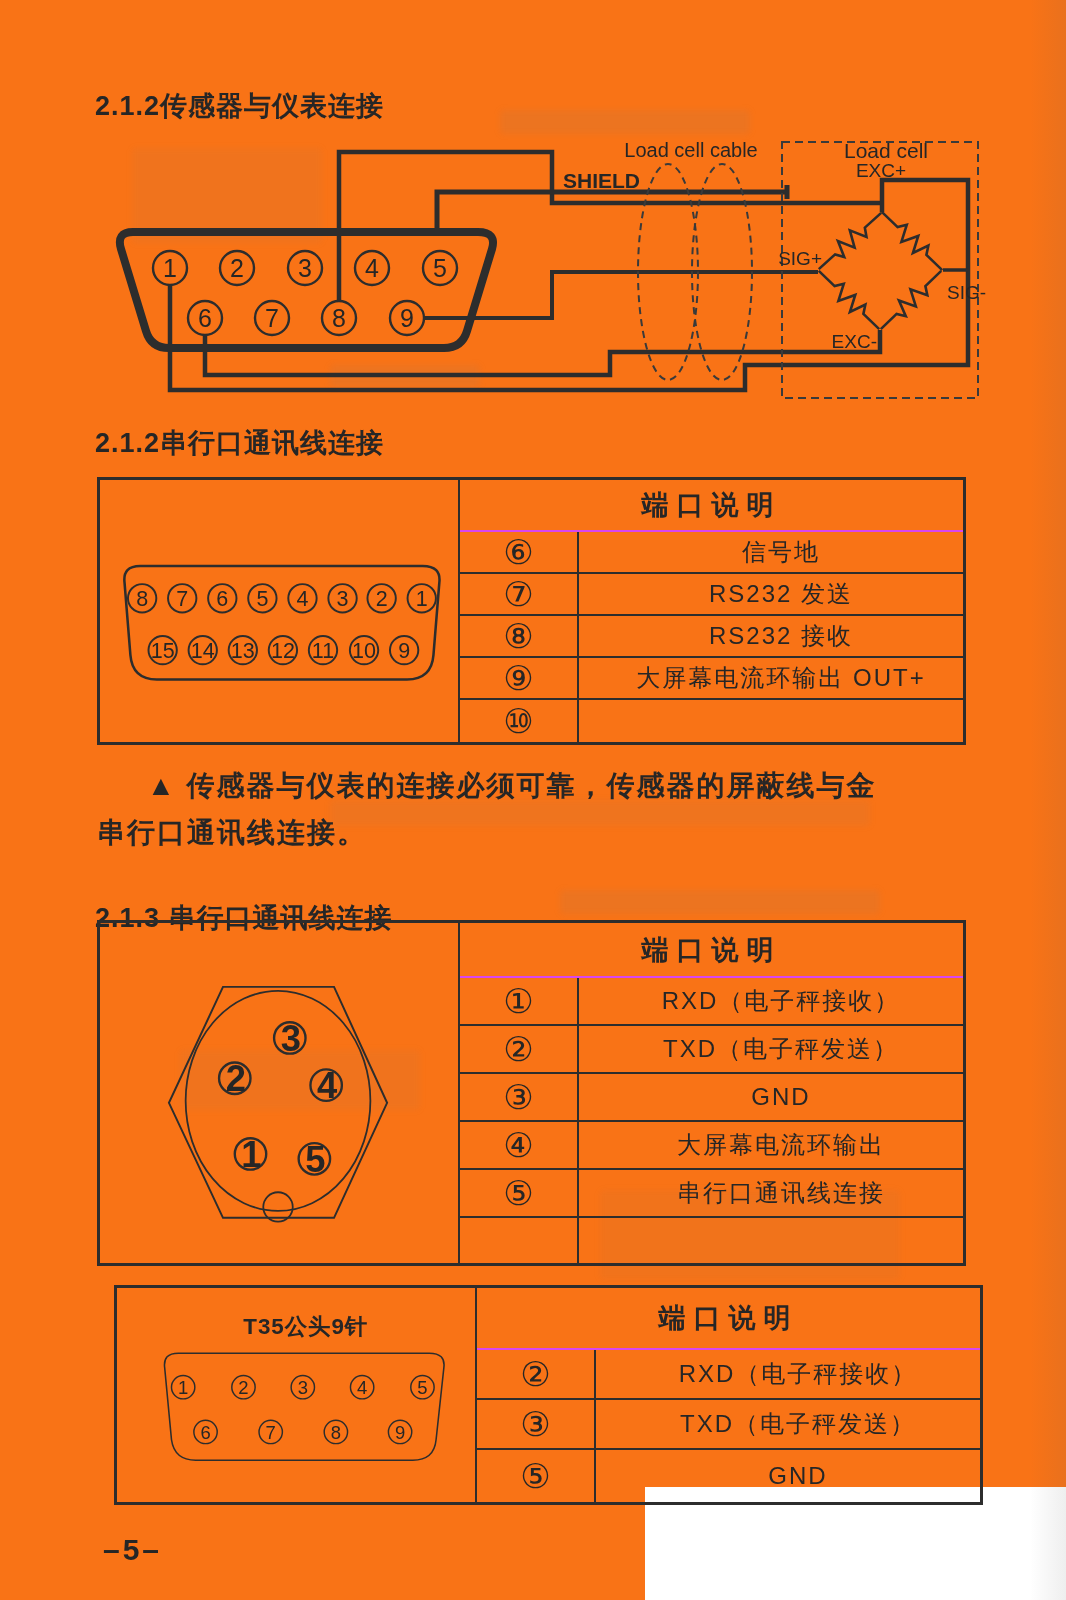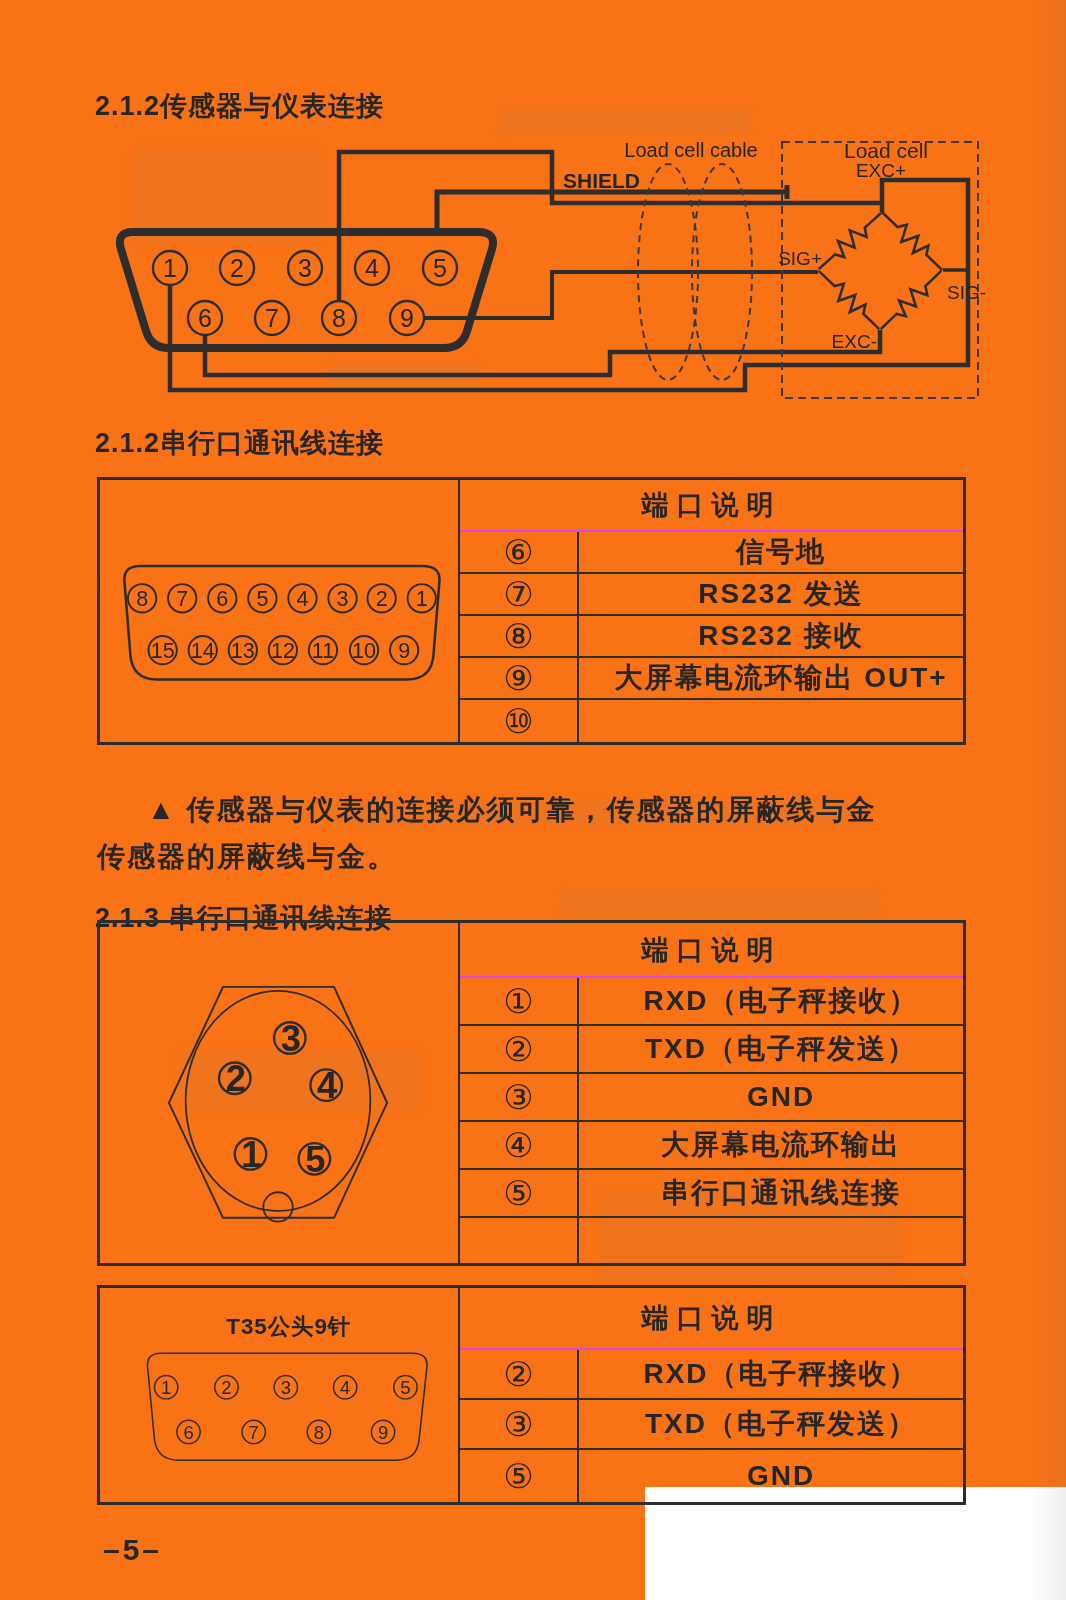--- a/index.html
+++ b/index.html
@@ -10,24 +10,24 @@
   .tbl-left{position:relative;width:360px;border-right:2px solid #2d2d2d;box-sizing:border-box;flex:none;}
   .tbl-left svg{position:absolute;left:0;top:0;width:100%;height:100%;}
   .tbl-right{flex:1;display:flex;flex-direction:column;min-width:0;}
   .tbl-header{border-bottom:2px solid #d946ef;display:flex;align-items:center;justify-content:center;
               font-size:27px;font-weight:600;letter-spacing:8px;box-sizing:border-box;flex:none;}
   .tbl-row{display:flex;border-bottom:2px solid #2d2d2d;box-sizing:border-box;flex:none;}
   .tbl-row.last{border-bottom:none;}
   .pin-cell{width:119px;flex:none;border-right:2px solid #2d2d2d;box-sizing:border-box;
             display:flex;align-items:center;justify-content:center;font-size:34px;font-weight:400;}
   .desc-cell{flex:1;display:flex;align-items:center;justify-content:center;
-             font-size:28px;font-weight:700;letter-spacing:2px;white-space:nowrap;min-width:0;margin-left:20px;}
+             font-size:24px;font-weight:400;letter-spacing:2px;white-space:nowrap;min-width:0;margin-left:20px;}
   .note{position:absolute;left:97px;top:762px;width:880px;font-size:28px;font-weight:600;
         line-height:47px;letter-spacing:2px;}
-  .note .l1{text-indent:50px;margin-top:24px;}
+  .note .l1{text-indent:50px;}
   .footer-page{position:absolute;left:103px;top:1533px;font-size:30px;font-weight:600;letter-spacing:3px;}
   .ghost{position:absolute;background:rgba(125,125,125,0.10);filter:blur(3px);border-radius:4px;pointer-events:none;}
   .white-patch{position:absolute;background:#ffffff;pointer-events:none;}
   .edge-shade{position:absolute;right:0;top:0;width:36px;height:100%;
               background:linear-gradient(to right,rgba(0,0,0,0),rgba(90,90,90,0.10));pointer-events:none;}
   svg text{font-family:"Liberation Sans",sans-serif;fill:#262626;}
 </style>
 </head>
 <body>
 
@@ -159,21 +159,21 @@
         <div class="desc-cell">大屏幕电流环输出 OUT+</div>
       </div>
       <div class="tbl-row last" style="height:42px;">
         <div class="pin-cell">⑩</div>
       </div>
     </div>
   </div>
 
   <div class="note">
     <div class="l1">▲ 传感器与仪表的连接必须可靠，传感器的屏蔽线与金</div>
-    <div class="l2">传感器的屏蔽线与金。</div>
+    <div class="l2">串行口通讯线连接。</div>
   </div>
 
   <div class="heading" style="left:95px;top:900px;">2.1.3 串行口通讯线连接</div>
 
   <div class="tbl" style="left:97px;top:920px;width:869px;height:346px;">
     <div class="tbl-left">
       <svg viewBox="97 920 360 346">
         <polygon points="220,985 333,985 387,1103 333,1220 220,1220 165,1103" fill="none" stroke="#2d2d2d" stroke-width="2"></polygon>
         <ellipse cx="276" cy="1101" rx="94" ry="112" fill="none" stroke="#2d2d2d" stroke-width="1.8"></ellipse>
         <circle cx="276" cy="1209" r="15" fill="none" stroke="#2d2d2d" stroke-width="1.8"></circle>
@@ -213,21 +213,21 @@
         <div class="pin-cell">⑤</div>
         <div class="desc-cell">串行口通讯线连接</div>
       </div>
       <div class="tbl-row last" style="flex:1;">
         <div class="pin-cell"></div>
         <div class="desc-cell"></div>
       </div>
     </div>
   </div>
 
-  <div class="tbl" style="left:97px;top:1285px;width:869px;height:220px;">
+  <div class="tbl" style="left:114px;top:1285px;width:869px;height:220px;">
     <div class="tbl-left">
       <svg viewBox="97 1285 360 220">
         <text x="287" y="1332" font-size="23" font-weight="700" text-anchor="middle" letter-spacing="1">T35公头9针</text>
         <path d="M 156 1352 L 414 1352 Q 431 1352 429 1367 L 421 1441 Q 419 1462 397 1462 L 174 1462 Q 152 1462 149 1441 L 142 1367 Q 140 1352 156 1352 Z" fill="none" stroke="#2d2d2d" stroke-width="1.6"></path>
         <g>
           <circle cx="161" cy="1387" r="12" fill="none" stroke="#2d2d2d" stroke-width="1.5"></circle>
           <circle cx="223" cy="1387" r="12" fill="none" stroke="#2d2d2d" stroke-width="1.5"></circle>
           <circle cx="284" cy="1387" r="12" fill="none" stroke="#2d2d2d" stroke-width="1.5"></circle>
           <circle cx="345" cy="1387" r="12" fill="none" stroke="#2d2d2d" stroke-width="1.5"></circle>
           <circle cx="407" cy="1387" r="12" fill="none" stroke="#2d2d2d" stroke-width="1.5"></circle>

